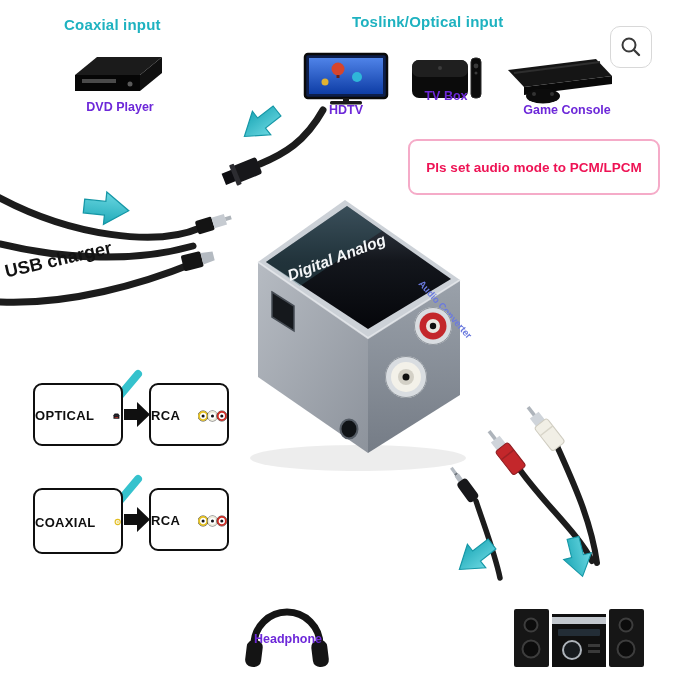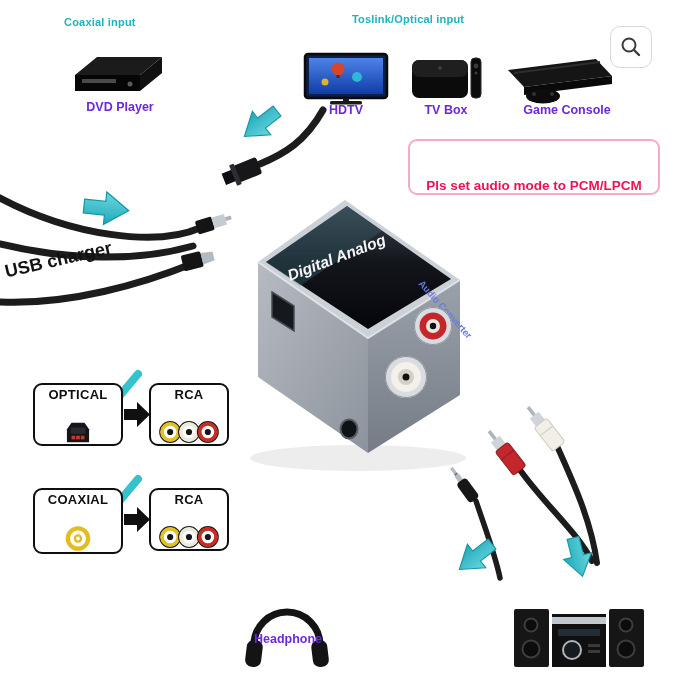--- a/index.html
+++ b/index.html
@@ -1,26 +1,26 @@
 <!DOCTYPE html>
 <html><head>
 <meta charset="utf-8">
 <style>
   *{box-sizing:border-box}
   html,body{margin:0;padding:0}
   body{font-family:"Liberation Sans",sans-serif;background:#f4f4f4}
   #canvas{position:relative;width:687px;height:692px;background:#ffffff;overflow:hidden;margin:0 auto}
   #art{position:absolute;left:0;top:0}
   .abs{position:absolute}
-  .teal-title{color:#1eb2c0;font-weight:700;font-size:11px;white-space:nowrap;letter-spacing:.2px}
+  .teal-title{color:#1eb2c0;font-weight:700;font-size:15px;white-space:nowrap;letter-spacing:.2px}
   .dev-label{color:#6d28d9;font-size:12.5px;font-weight:600;text-align:center;white-space:nowrap}
-  .notice{border:2px solid #f5abc8;border-radius:9px;background:#fff;display:flex;align-items:flex-end;justify-content:center}
+  .notice{border:2px solid #f5abc8;border-radius:9px;background:#fff;display:flex;align-items:center;justify-content:center}
   .notice span{color:#ee1254;font-weight:700;font-size:13.5px;white-space:nowrap}
   .usb-label{font-size:18px;font-weight:600;color:#121212;transform:rotate(-13deg);transform-origin:0 0;white-space:nowrap}
-  .cbox{border:2.5px solid #0f0f0f;border-radius:9px;background:#fff;display:flex;flex-direction:column;align-items:center;justify-content:center;gap:18px;padding-top:2px}
+  .cbox{border:2.5px solid #0f0f0f;border-radius:9px;background:#fff;display:flex;align-items:center;justify-content:center;gap:18px;padding-top:2px}
   .cbox .t{font-size:13px;font-weight:700;color:#0f0f0f;letter-spacing:.3px}
   .zoom-btn{border:1.5px solid #d8d8d8;border-radius:10px;background:#fff;display:flex;align-items:center;justify-content:center;cursor:pointer}
 </style>
 </head>
 <body>
 
 <div id="canvas">
 
   <svg id="art" width="687" height="692" viewBox="0 0 687 692">
     <defs>
@@ -194,21 +194,21 @@
       <circle cx="626" cy="625" r="6.5" fill="#0c0c0c" stroke="#3d3d3d" stroke-width="2"></circle>
       <circle cx="626" cy="649" r="8.5" fill="#0c0c0c" stroke="#3d3d3d" stroke-width="2"></circle>
     </g>
   </svg>
 
   <div class="abs teal-title" style="left:64px;top:16px">Coaxial input</div>
   <div class="abs teal-title" style="left:352px;top:13px">Toslink/Optical input</div>
 
   <div class="abs dev-label" style="left:72px;top:100px;width:96px">DVD Player</div>
   <div class="abs dev-label" style="left:314px;top:103px;width:64px">HDTV</div>
-  <div class="abs dev-label" style="left:412px;top:103px;width:68px">TV Box</div>
+  <div class="abs dev-label" style="left:412px;top:89px;width:68px">TV Box</div>
   <div class="abs dev-label" style="left:512px;top:103px;width:110px">Game Console</div>
 
   <div class="abs zoom-btn" style="left:610px;top:26px;width:42px;height:42px">
     <svg width="24" height="24" viewBox="0 0 24 24">
       <circle cx="10" cy="10" r="6.5" fill="none" stroke="#3a3a3a" stroke-width="2"></circle>
       <line x1="15" y1="15" x2="20" y2="20" stroke="#3a3a3a" stroke-width="2.4" stroke-linecap="round"></line>
     </svg>
   </div>
 
   <div class="abs notice" style="left:408px;top:139px;width:252px;height:56px">

